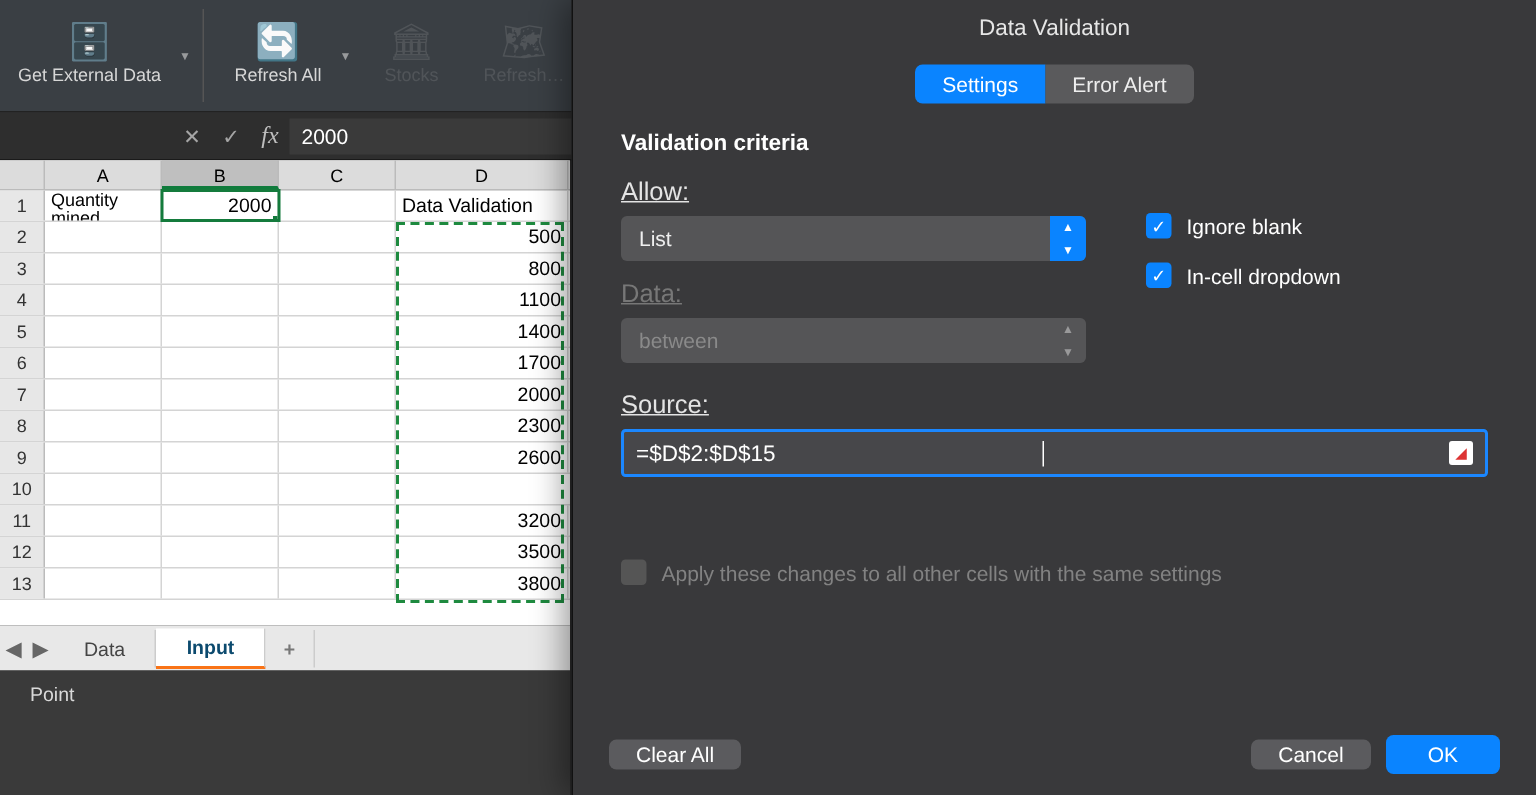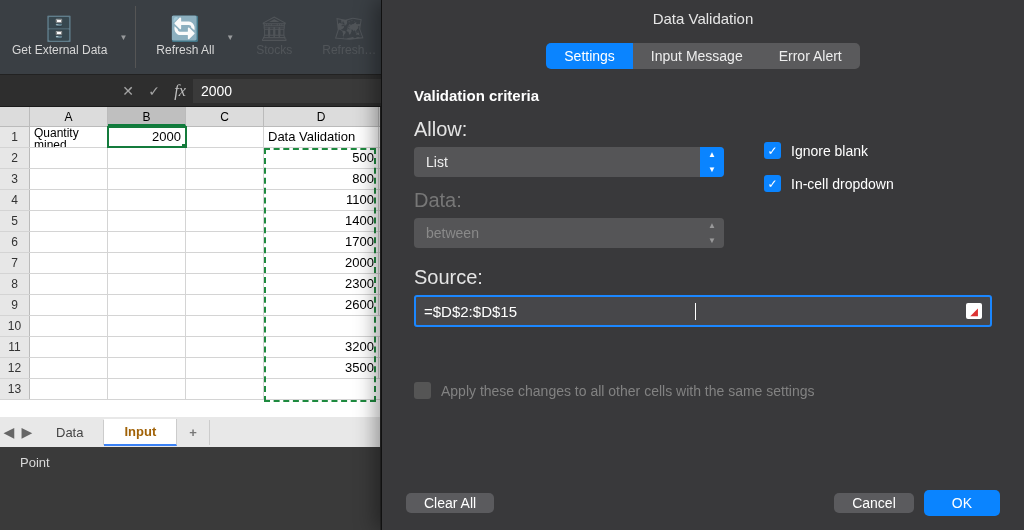--- a/index.html
+++ b/index.html
@@ -34,36 +34,36 @@
   .cA { width:78px; } .cB { width:78px; } .cC { width:78px; } .cD { width:115px; }
   .sel-cell { outline:2px solid #147b3c; outline-offset:-1px; position:relative; background:#fff;}
   .sel-cell::after { content:''; position:absolute; right:-3px; bottom:-3px; width:6px; height:6px; background:#147b3c;}
   .marquee { position:absolute; border:2px dashed #1e8a3f; pointer-events:none;}
   .txt-r { text-align:right; }
 
   
   .tabstrip { position:absolute; left:0; top:417px; width:380px; height:30px; background:#e8e8e8; display:flex; align-items:center; font-size:13px;}
   .tabstrip .nav { width:18px; text-align:center; color:#666; font-size:14px;}
   .tab { padding:5px 20px; color:#444; border-right:1px solid #ccc;}
-  .tab.active { background:#fff; color:#a16207; font-weight:600; border-bottom:2px solid #3b82f6;}
+  .tab.active { background:#fff; color:#0c4a6e; font-weight:600; border-bottom:2px solid #f97316;}
   .tab.add { padding:5px 12px; color:#777; font-weight:bold;}
 
   .status { position:absolute; left:0; top:447px; width:380px; height:96px; background:#3a3a3a; color:#d9d9d9; font-size:13px; padding:8px 20px;}
 
   
   .dialog { position:absolute; left:381px; top:0; width:643px; height:530px; background:#39393b; color:#d8d8d8; font-size:14px; border-left:1px solid #111; box-shadow:-5px 0 20px rgba(0,0,0,.4);}
   .dlg-title { text-align:center; padding:10px 0 16px; font-size:15px; color:#e6e6e6;}
   .dlg-tabs { display:flex; justify-content:center; gap:0; margin-bottom:18px;}
   .dlg-tab { padding:5px 18px; background:#5a5a5c; color:#eee; font-size:14px;}
   .dlg-tab.first { border-radius:5px 0 0 5px;}
   .dlg-tab.last  { border-radius:0 5px 5px 0;}
   .dlg-tab.active { background:#0a84ff; color:#fff;}
   .dlg-body { padding:0 32px;}
   .crit-title { font-weight:600; color:#fff; margin-bottom:10px; font-size:15px;}
-  .fldlabel { color:#e4e4e4; margin:4px 0 6px; font-size:20px;}
+  .fldlabel { color:#e4e4e4; margin:4px 0 6px; font-size:17px;text-decoration:underline;}
   .fldlabel.dim { color:#777;}
   .row2 { display:flex; gap:40px; align-items:flex-start;}
   .col-left { width:310px;}
   .col-right { padding-top:28px; display:flex; flex-direction:column; gap:16px;}
   .select { position:relative; background:#555557; height:30px; line-height:30px; padding:0 36px 0 12px; border-radius:4px; color:#efefef;}
   .select.dim { color:#8a8a8a;}
   .select .steppers { position:absolute; right:0; top:0; bottom:0; width:24px; background:#0a84ff; border-radius:0 4px 4px 0; display:flex; flex-direction:column; color:#fff;}
   .select.dim .steppers { background:#555557; opacity:.4;}
   .step { flex:1; text-align:center; font-size:8px; line-height:15px;}
   .check { display:flex; align-items:center; gap:10px; color:#fff;}
@@ -208,20 +208,21 @@
       <div class="cell cA"></div>
       <div class="cell cB"></div>
       <div class="cell cC"></div>
       <div class="cell cD txt-r">3500</div>
     </div>
   <div class="row">
       <div class="rh">13</div>
       <div class="cell cA"></div>
       <div class="cell cB"></div>
       <div class="cell cC"></div>
+      <div class="cell cD txt-r">3800</div>
     </div>
 
   <div class="marquee" style="left:264px; top:41px; width:112px; height:254px;"></div>
 </div>
 
 <div class="tabstrip">
   <div class="nav">◀</div>
   <div class="nav">▶</div>
   <div class="tab">Data</div>
   <div class="tab active">Input</div>
@@ -229,21 +230,20 @@
 </div>
 
 <div class="status">
   <span>Point</span>
 </div>
 
 <div class="dialog">
   <div class="dlg-title">Data Validation</div>
   <div class="dlg-tabs">
     <div class="dlg-tab first active">Settings</div>
-    <div class="dlg-tab">Input Message</div>
     <div class="dlg-tab last">Error Alert</div>
   </div>
   <div class="dlg-body">
     <div class="crit-title">Validation criteria</div>
 
     <div class="row2">
       <div class="col-left">
         <div class="fldlabel">Allow:</div>
         <div class="select">
           <span>List</span>

